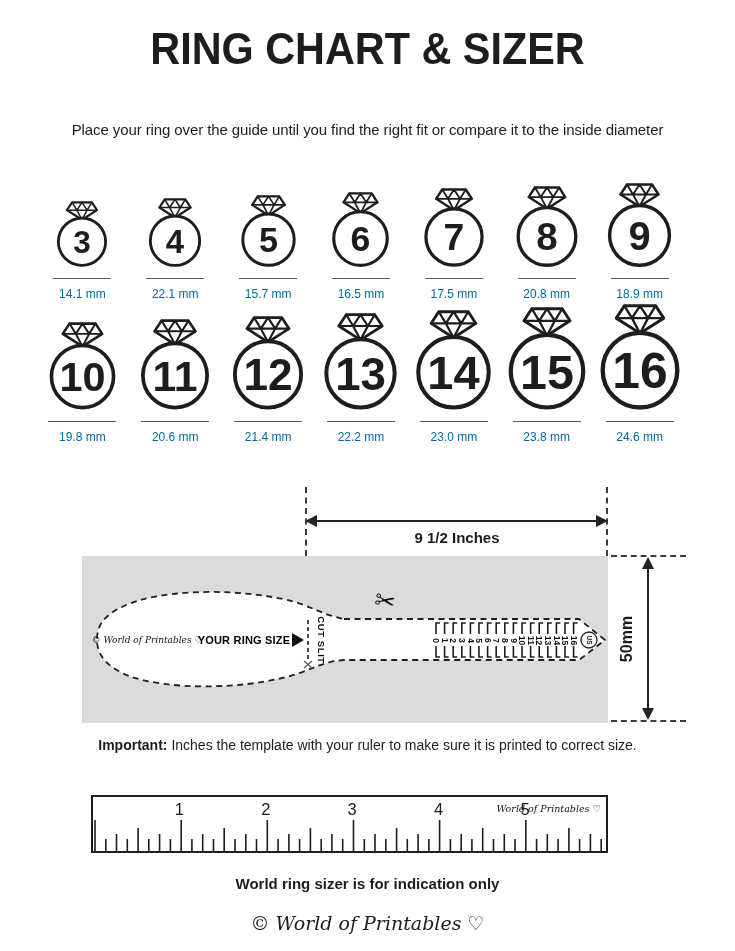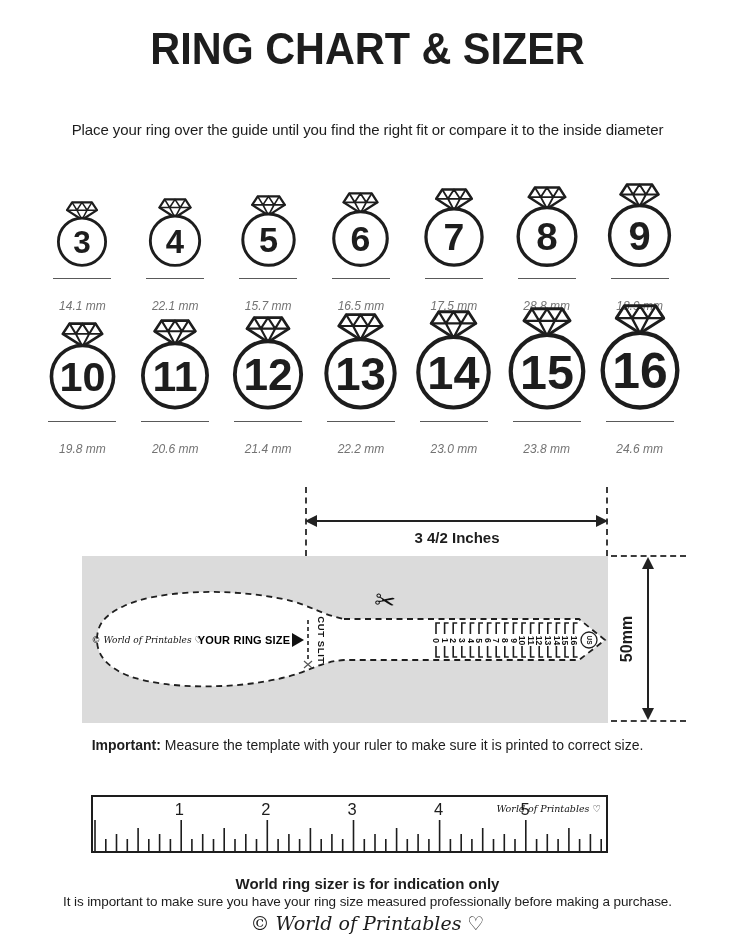--- a/index.html
+++ b/index.html
@@ -8,21 +8,21 @@
   .abs{position:absolute;}
   .ctr{left:0;width:100%;text-align:center;}
   .title{top:24px;font-size:44px;font-weight:800;transform:scaleX(.94);letter-spacing:0;}
   .subtitle{top:102px;font-size:14.5px;font-weight:700;}
   .instruction{top:121px;font-size:15px;letter-spacing:-.1px;}
   .ring-row{position:absolute;left:36px;width:650px;display:grid;grid-template-columns:repeat(7,1fr);}
   .ring-row0{top:176px;} .ring-row1{top:305px;}
   .ring-cell{display:flex;flex-direction:column;align-items:center;}
   .ring-icon-wrap{display:flex;align-items:flex-end;justify-content:center;}
   .ring-underline{border-top:1.2px solid #595959;margin-top:6px;}
-  .ring-mm{font-size:12px;margin-top:20px;color:#737373;font-style:italic;}
+  .ring-mm{font-size:12px;margin-top:8px;color:#0369a1;}
   .dashv{width:0;border-left:2px dashed #3c3c3c;}
   .dashh{height:0;border-top:2px dashed #3c3c3c;}
   .hline{height:2px;background:#222;}
   .vline{width:2px;background:#222;}
   .tri{width:0;height:0;}
   .width-label{left:306px;width:302px;top:529px;text-align:center;font-weight:700;font-size:15px;}
   .sizer-box{left:82px;top:556px;width:526px;height:167px;background:#dbdbdb;}
   .sizer-box svg{position:absolute;left:0;top:0;}
   .sizer-logo{left:65px;top:84px;transform:translate(-50%,-50%);font:italic 9px "DejaVu Serif",serif;white-space:nowrap;color:#111;}
   .yrs{left:162px;top:84px;transform:translate(-50%,-50%);font-weight:700;font-size:11px;letter-spacing:.2px;white-space:nowrap;color:#000000;text-align:right;}
@@ -120,21 +120,21 @@
           <svg width="68" height="86" viewBox="0 0 68 86">
     <g fill="none" stroke="#1d1d1d" stroke-linejoin="round" stroke-linecap="round">
       <path stroke-width="1.85" d="M 15.687999999999999,11.066024 H 52.312 M 21.91408,1.50716 L 27.77392,11.066024 L 34,1.50716 L 40.22608,11.066024 L 46.08592,1.50716 M 27.77392,11.066024 L 34,22.74908 M 40.22608,11.066024 L 34,22.74908"></path>
       <polygon stroke-width="2.45" points="21.91408,1.50716 46.08592,1.50716 52.312,11.066024 34,22.74908 15.687999999999999,11.066024"></polygon>
       <circle stroke-width="3.36" cx="34" cy="50.44052000000001" r="28.841400000000004" fill="#fff"></circle>
     </g>
     <text x="34" y="50.44052000000001" dy=".36em" text-anchor="middle" font-family="Liberation Sans,sans-serif" font-weight="600" font-size="38.5" fill="#1d1d1d">8</text>
   </svg>
         </div>
       <div class="ring-underline" style="width:58px"></div>
-      <div class="ring-mm">28.8 mm</div>
+      <div class="ring-mm">20.8 mm</div>
     </div>
       <div class="ring-cell">
       <div class="ring-icon-wrap" style="height:96px">
           <svg width="71" height="89" viewBox="0 0 71 89">
     <g fill="none" stroke="#1d1d1d" stroke-linejoin="round" stroke-linecap="round">
       <path stroke-width="1.91" d="M 16.5256,11.448228799999999 H 54.4744 M 22.976896,1.5435919999999999 L 29.048704,11.448228799999999 L 35.5,1.5435919999999999 L 41.951296,11.448228799999999 L 48.023104000000004,1.5435919999999999 M 29.048704,11.448228799999999 L 35.5,23.553895999999998 M 41.951296,11.448228799999999 L 35.5,23.553895999999998"></path>
       <polygon stroke-width="2.51" points="22.976896,1.5435919999999999 48.023104000000004,1.5435919999999999 54.4744,11.448228799999999 35.5,23.553895999999998 16.5256,11.448228799999999"></polygon>
       <circle stroke-width="3.48" cx="35.5" cy="52.373624" r="29.88468" fill="#fff"></circle>
     </g>
     <text x="35.5" y="52.373624" dy=".36em" text-anchor="middle" font-family="Liberation Sans,sans-serif" font-weight="600" font-size="39.8" fill="#1d1d1d">9</text>
@@ -243,21 +243,21 @@
       <div class="ring-underline" style="width:68px"></div>
       <div class="ring-mm">24.6 mm</div>
     </div>
     </div>
 
   <div class="abs dashv" style="left:305px;top:487px;height:69px;"></div>
   <div class="abs dashv" style="left:606px;top:487px;height:69px;"></div>
   <div class="abs hline" style="left:314px;top:520px;width:286px;"></div>
   <div class="abs tri" style="left:305px;top:515px;border-top:6px solid transparent;border-bottom:6px solid transparent;border-right:12px solid #222;"></div>
   <div class="abs tri" style="left:596px;top:515px;border-top:6px solid transparent;border-bottom:6px solid transparent;border-left:12px solid #222;"></div>
-  <div class="abs width-label">3 4/2 Inches</div>
+  <div class="abs width-label">9 1/2 Inches</div>
 
   <div class="abs sizer-box">
     <svg width="526" height="167" viewBox="0 0 526 167">
         <path fill="#fff" stroke="#1f1f1f" stroke-width="1.8" stroke-dasharray="6 4.5" d="M 262,63 L 497,63 L 523,84 L 497,104 L 262,104 C 236,106 228,116 200,122 C 156,133 86,134 47,120 C 24,111 15,98 15,84 C 15,71 20,60 42,50 C 74,35 142,31 201,43 C 229,49 237,58 262,63 Z"></path>
         <path fill="none" stroke="#1f1f1f" stroke-width="1.6" stroke-dasharray="4 3" d="M 226,64 V 103"></path>
         <path fill="none" stroke="#555" stroke-width="1.2" d="M 222,105 L 230,112 M 230,105 L 222,112"></path>
         <path fill="none" stroke="#1f1f1f" stroke-width="1.6" d="M 354.0,78 V 67 h 4 M 354.0,90 V 101 h 4 M 362.6,78 V 67 h 4 M 362.6,90 V 101 h 4 M 371.2,78 V 67 h 4 M 371.2,90 V 101 h 4 M 379.8,78 V 67 h 4 M 379.8,90 V 101 h 4 M 388.4,78 V 67 h 4 M 388.4,90 V 101 h 4 M 397.0,78 V 67 h 4 M 397.0,90 V 101 h 4 M 405.6,78 V 67 h 4 M 405.6,90 V 101 h 4 M 414.2,78 V 67 h 4 M 414.2,90 V 101 h 4 M 422.8,78 V 67 h 4 M 422.8,90 V 101 h 4 M 431.4,78 V 67 h 4 M 431.4,90 V 101 h 4 M 440.0,78 V 67 h 4 M 440.0,90 V 101 h 4 M 448.6,78 V 67 h 4 M 448.6,90 V 101 h 4 M 457.2,78 V 67 h 4 M 457.2,90 V 101 h 4 M 465.8,78 V 67 h 4 M 465.8,90 V 101 h 4 M 474.4,78 V 67 h 4 M 474.4,90 V 101 h 4 M 483.0,78 V 67 h 4 M 483.0,90 V 101 h 4 M 491.6,78 V 67 h 4 M 491.6,90 V 101 h 4 "></path>
         <g>
           <text x="354.0" y="84.5" transform="rotate(90 354.0 84.5)" text-anchor="middle" dy=".34em" font-family="Liberation Sans,sans-serif" font-weight="700" font-size="8.5" fill="#111">0</text>
           <text x="362.6" y="84.5" transform="rotate(90 362.6 84.5)" text-anchor="middle" dy=".34em" font-family="Liberation Sans,sans-serif" font-weight="700" font-size="8.5" fill="#111">1</text>
@@ -290,32 +290,31 @@
   </div>
 
   <div class="abs dashh" style="left:611px;top:555px;width:75px;"></div>
   <div class="abs dashh" style="left:611px;top:720px;width:75px;"></div>
   <div class="abs vline" style="left:647px;top:564px;height:150px;"></div>
   <div class="abs tri" style="left:642px;top:557px;border-left:6px solid transparent;border-right:6px solid transparent;border-bottom:12px solid #222;"></div>
   <div class="abs tri" style="left:642px;top:708px;border-left:6px solid transparent;border-right:6px solid transparent;border-top:12px solid #222;"></div>
   <div class="abs height-label">50mm</div>
 
   <div class="abs ctr important">
-    <span style="font-weight:700;">Important:</span><span> Measure the template with your ruler to make sure it is printed to correct size.</span>
+    <span style="font-weight:700;">Important:</span><span> Inches the template with your ruler to make sure it is printed to correct size.</span>
   </div>
 
   <div class="abs ruler-box">
     <svg width="513" height="54" viewBox="0 0 513 54">
         <path fill="none" stroke="#1d1d1d" stroke-width="1.6" d="M 2.0,54 V 23 M 12.8,54 V 42 M 23.5,54 V 37 M 34.3,54 V 42 M 45.1,54 V 31 M 55.8,54 V 42 M 66.6,54 V 37 M 77.4,54 V 42 M 88.2,54 V 23 M 98.9,54 V 42 M 109.7,54 V 37 M 120.5,54 V 42 M 131.2,54 V 31 M 142.0,54 V 42 M 152.8,54 V 37 M 163.5,54 V 42 M 174.3,54 V 23 M 185.1,54 V 42 M 195.9,54 V 37 M 206.6,54 V 42 M 217.4,54 V 31 M 228.2,54 V 42 M 238.9,54 V 37 M 249.7,54 V 42 M 260.5,54 V 23 M 271.3,54 V 42 M 282.0,54 V 37 M 292.8,54 V 42 M 303.6,54 V 31 M 314.3,54 V 42 M 325.1,54 V 37 M 335.9,54 V 42 M 346.6,54 V 23 M 357.4,54 V 42 M 368.2,54 V 37 M 378.9,54 V 42 M 389.7,54 V 31 M 400.5,54 V 42 M 411.3,54 V 37 M 422.0,54 V 42 M 432.8,54 V 23 M 443.6,54 V 42 M 454.3,54 V 37 M 465.1,54 V 42 M 475.9,54 V 31 M 486.6,54 V 42 M 497.4,54 V 37 M 508.2,54 V 42 "></path>
         <text x="86.4" y="18" text-anchor="middle" font-family="Liberation Sans,sans-serif" font-size="16.5" fill="#1d1d1d">1</text>
         <text x="172.8" y="18" text-anchor="middle" font-family="Liberation Sans,sans-serif" font-size="16.5" fill="#1d1d1d">2</text>
         <text x="259.2" y="18" text-anchor="middle" font-family="Liberation Sans,sans-serif" font-size="16.5" fill="#1d1d1d">3</text>
         <text x="345.6" y="18" text-anchor="middle" font-family="Liberation Sans,sans-serif" font-size="16.5" fill="#1d1d1d">4</text>
         <text x="432.0" y="18" text-anchor="middle" font-family="Liberation Sans,sans-serif" font-size="16.5" fill="#1d1d1d">5</text>
     <text x="508" y="15" text-anchor="end" font-family="DejaVu Serif,serif" font-style="italic" font-size="9.5" fill="#111">World of Printables ♡</text>
       </svg>
   </div>
 
   <div class="abs ctr footer-bold">World ring sizer is for indication only</div>
-  <div class="abs ctr footer-text">It is important to make sure you have your ring size measured professionally before making a purchase.</div>
   <div class="abs ctr footer-logo">© World of Printables ♡</div>
 
 </div>
 
 </body></html>

